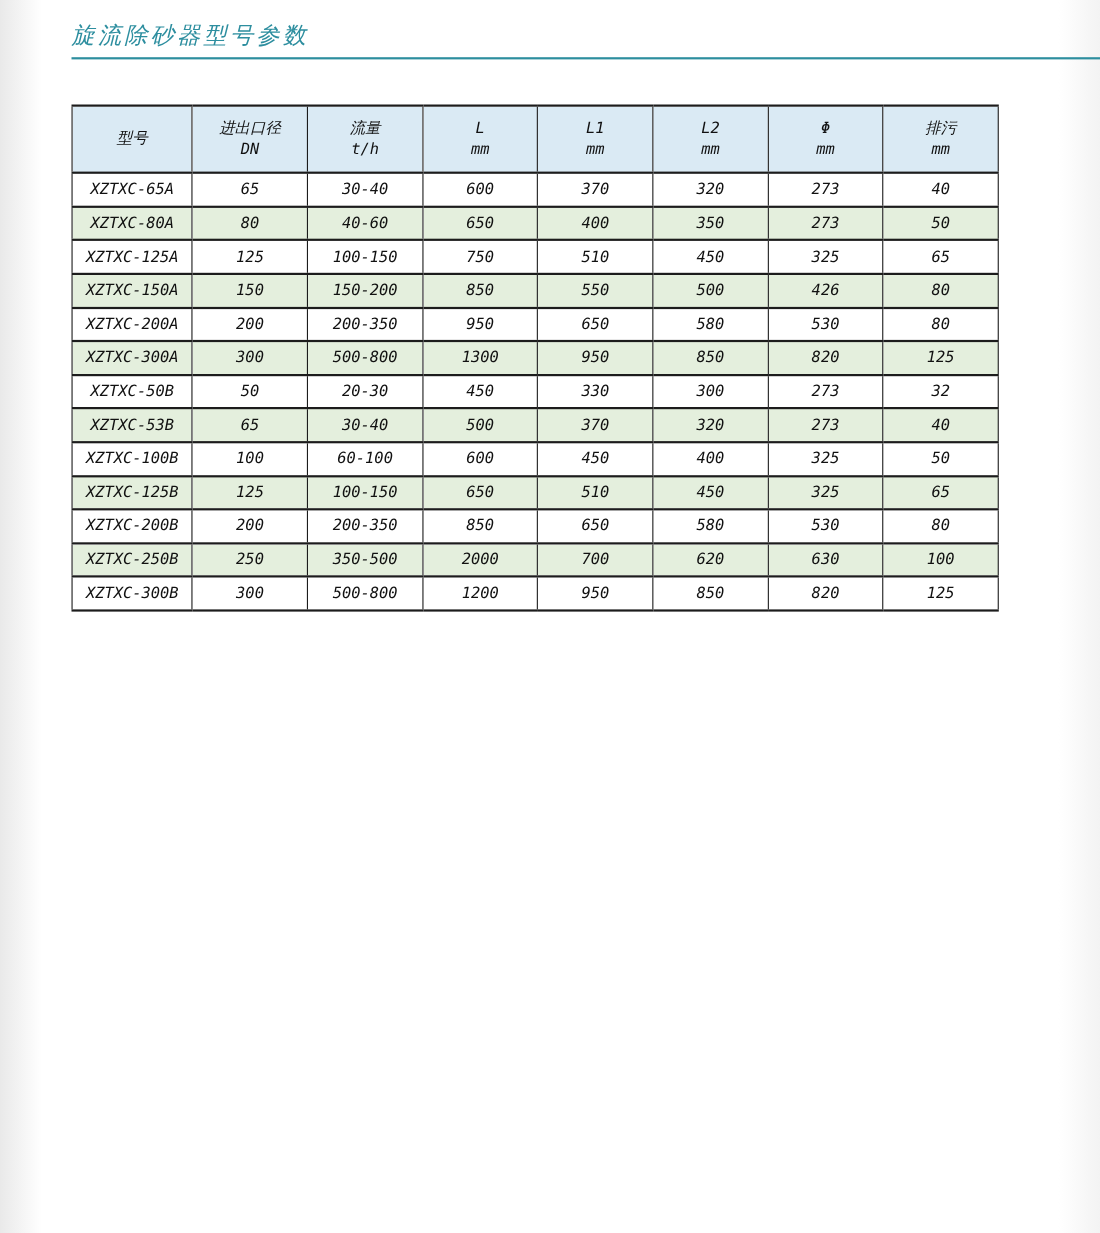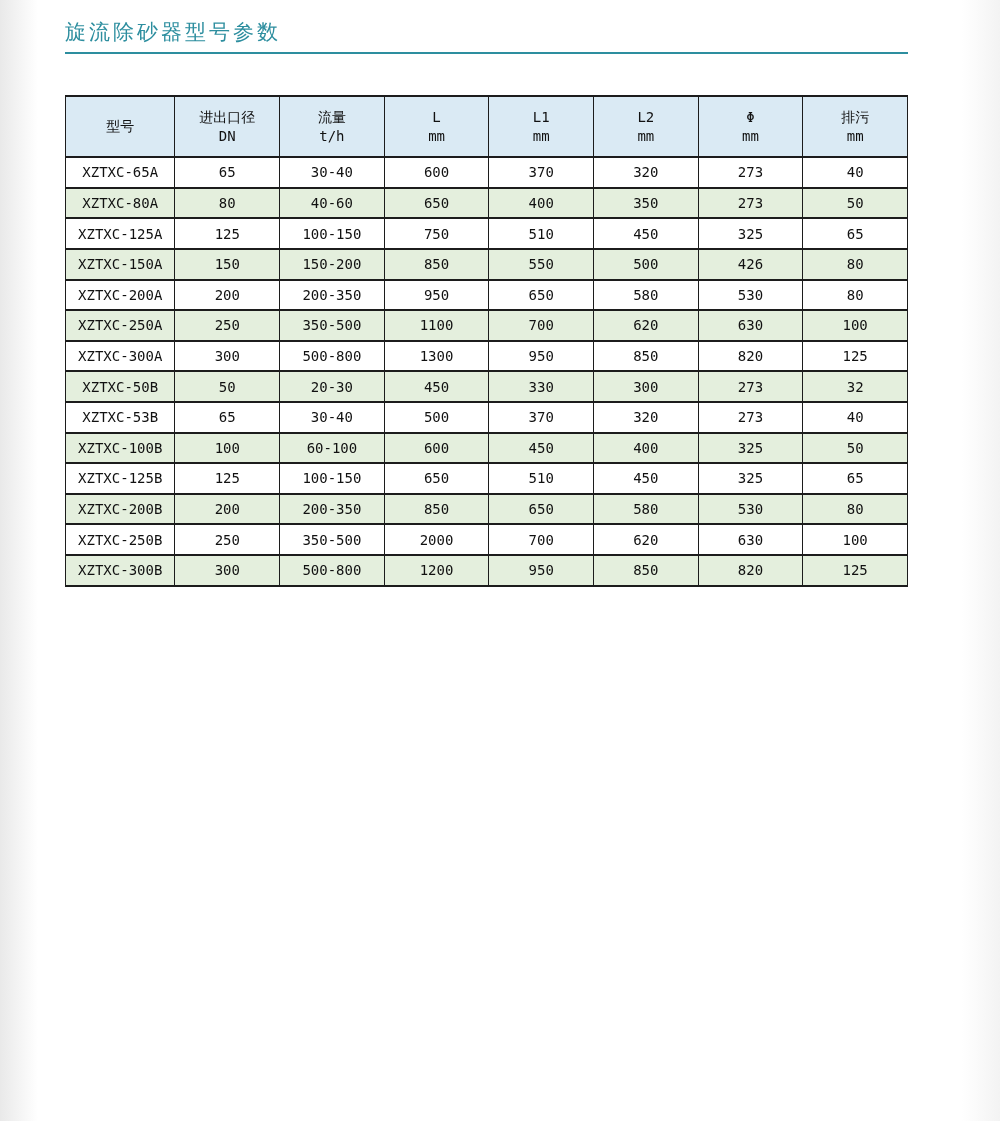--- a/index.html
+++ b/index.html
@@ -14,21 +14,22 @@
     width:1000px;height:1121px;
     background:
       linear-gradient(to right,#e9e9e9 0px,#ffffff 38px,#ffffff 962px,#f3f3f3 1000px);
     font-family:"DejaVu Sans","Liberation Sans",sans-serif;
     color:var(--text);
     overflow:hidden;
   }
   .content{
     position:relative;
     margin:0 92px 0 65px;   
-    width:843px;
+    width:936px;
+    font-style:italic;
   }
   .title-block{
     padding-top:20px;
   }
   .page-title{
     display:block;
     font-family:"DejaVu Serif","Liberation Serif",serif;
     font-size:21px;
     letter-spacing:3px;
     color:var(--accent);
@@ -173,30 +174,20 @@
           <td>XZTXC-200A</td>
           <td>200</td>
           <td>200-350</td>
           <td>950</td>
           <td>650</td>
           <td>580</td>
           <td>530</td>
           <td>80</td>
         </tr>
         <tr>
-          <td>XZTXC-250A</td>
-          <td>250</td>
-          <td>350-500</td>
-          <td>1100</td>
-          <td>700</td>
-          <td>620</td>
-          <td>630</td>
-          <td>100</td>
-        </tr>
-        <tr>
           <td>XZTXC-300A</td>
           <td>300</td>
           <td>500-800</td>
           <td>1300</td>
           <td>950</td>
           <td>850</td>
           <td>820</td>
           <td>125</td>
         </tr>
         <tr>

